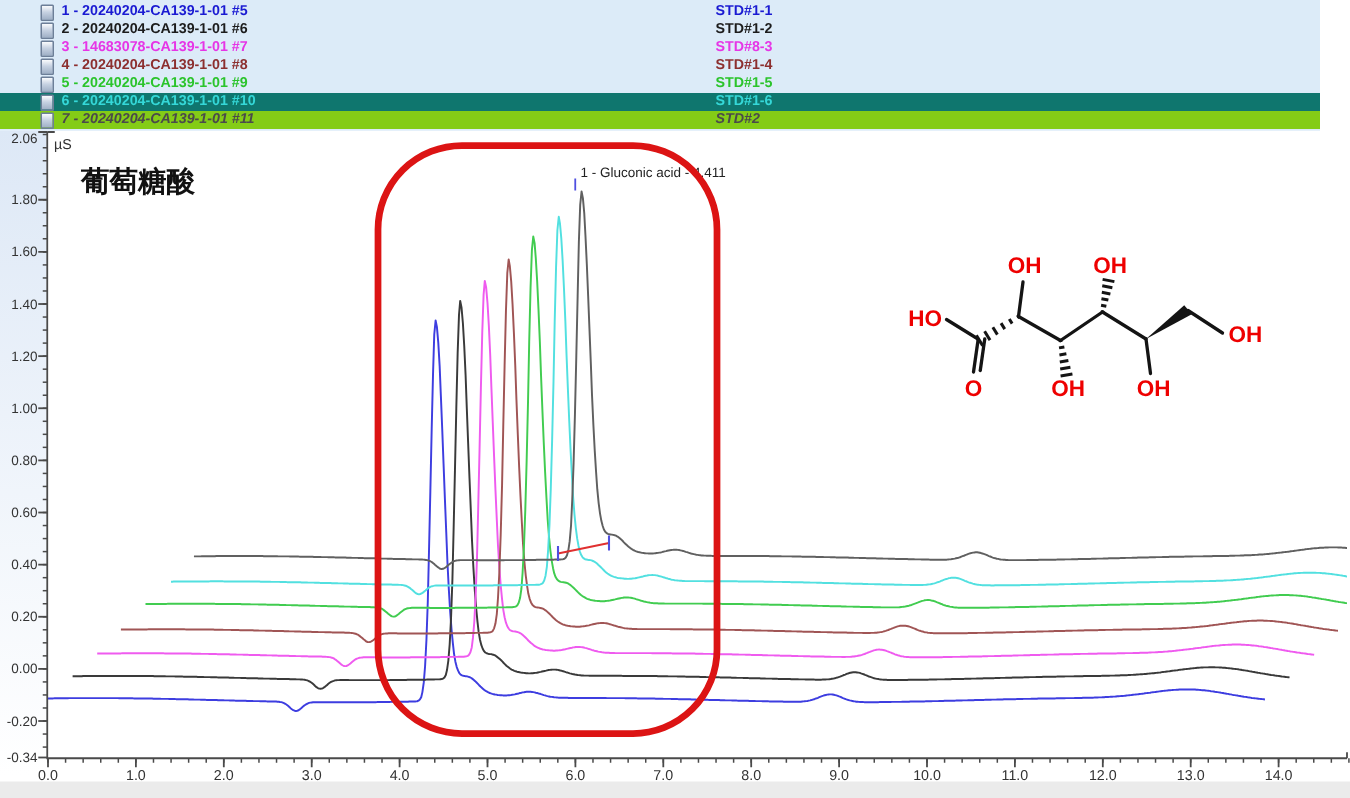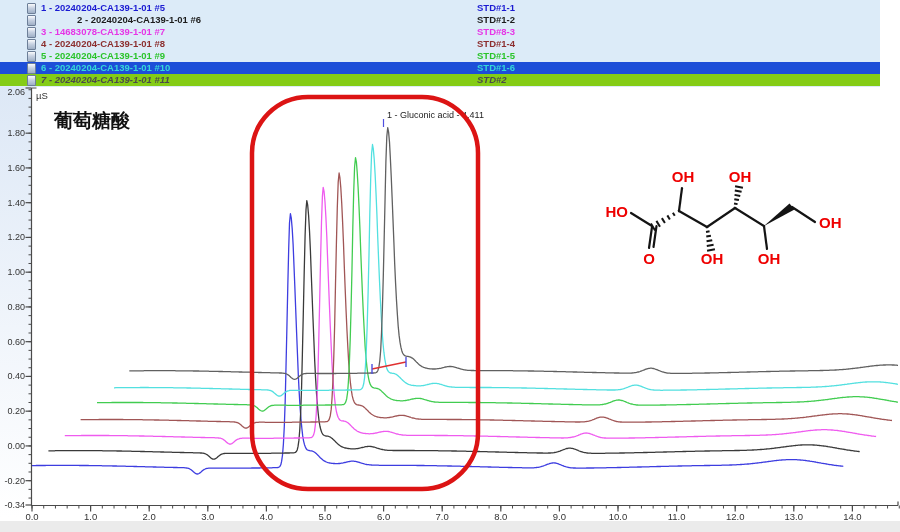--- a/index.html
+++ b/index.html
@@ -33,39 +33,39 @@
 <body>
 
 <div id="legend" style="background: rgb(220, 235, 248);">
     <div class="legend-row">
       <span class="inj-icon"></span>
       <span class="inj-label" style="color: rgb(26, 26, 210);">1 - 20240204-CA139-1-01 #5</span>
       <span class="std-label" style="color: rgb(26, 26, 210);">STD#1-1</span>
     </div>
     <div class="legend-row">
       <span class="inj-icon"></span>
-      <span class="inj-label" style="color: rgb(28, 28, 28); margin-left: 36px;">2 - 20240204-CA139-1-01 #6</span>
+      <span class="inj-label" style="color: rgb(28, 28, 28);">2 - 20240204-CA139-1-01 #6</span>
       <span class="std-label" style="color: rgb(28, 28, 28); text-align: center;">STD#1-2</span>
     </div>
     <div class="legend-row">
       <span class="inj-icon"></span>
       <span class="inj-label" style="color: rgb(230, 53, 230);">3 - 14683078-CA139-1-01 #7</span>
       <span class="std-label" style="color: rgb(230, 53, 230);">STD#8-3</span>
     </div>
     <div class="legend-row">
       <span class="inj-icon"></span>
       <span class="inj-label" style="color: rgb(140, 47, 47);">4 - 20240204-CA139-1-01 #8</span>
       <span class="std-label" style="color: rgb(140, 47, 47);">STD#1-4</span>
     </div>
     <div class="legend-row">
       <span class="inj-icon"></span>
       <span class="inj-label" style="color: rgb(43, 196, 43);">5 - 20240204-CA139-1-01 #9</span>
       <span class="std-label" style="color: rgb(43, 196, 43);">STD#1-5</span>
     </div>
-    <div class="legend-row" style="background: #1d4ed8;">
+    <div class="legend-row" style="background: #0f766e;">
       <span class="inj-icon"></span>
       <span class="inj-label" style="color: rgb(53, 216, 216);">6 - 20240204-CA139-1-01 #10</span>
       <span class="std-label" style="color: rgb(53, 216, 216);">STD#1-6</span>
     </div>
     <div class="legend-row" style="background: #84cc16; font-style: italic;">
       <span class="inj-icon"></span>
       <span class="inj-label" style="color: rgb(74, 74, 74);">7 - 20240204-CA139-1-01 #11</span>
       <span class="std-label" style="color: rgb(74, 74, 74);">STD#2</span>
     </div>
   </div>

